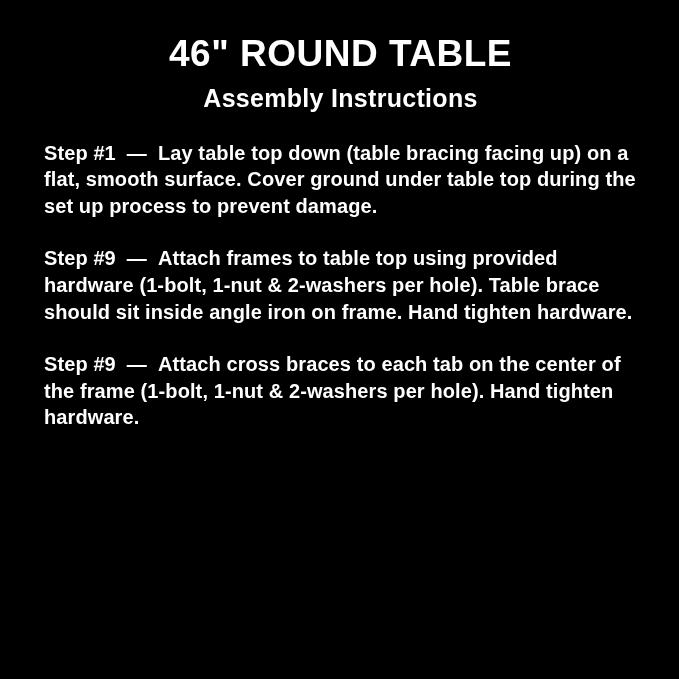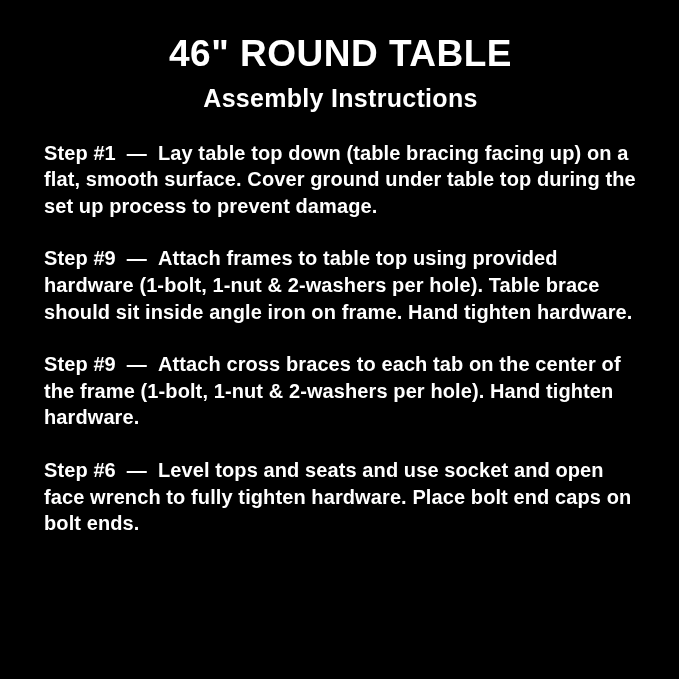--- a/index.html
+++ b/index.html
@@ -58,15 +58,14 @@
 
   <div class="steps">
     <p class="step"><span>Step #1</span><span class="step-dash">—</span><span>Lay table top down (table bracing facing up) on a flat, smooth surface. Cover ground under table top during the set up process to prevent damage.</span></p>
 
     <p class="step"><span>Step #9</span><span class="step-dash">—</span><span>Attach frames to table top using provided hardware (1-bolt, 1-nut &amp; 2-washers per hole). Table brace should sit inside angle iron on frame. Hand tighten hardware.</span></p>
 
 
     <p class="step"><span>Step #9</span><span class="step-dash">—</span><span>Attach cross braces to each tab on the center of the frame (1-bolt, 1-nut &amp; 2-washers per hole). Hand tighten hardware.</span></p>
 
 
-    <p class="step"><span>Step #6</span><span class="step-dash">—</span><span>Level tops and seats and use socket and open face wrench to fully tighten hardware. Place bolt end caps on bolt ends.</span></p>
   </div>
 </div>
 
 </body></html>

